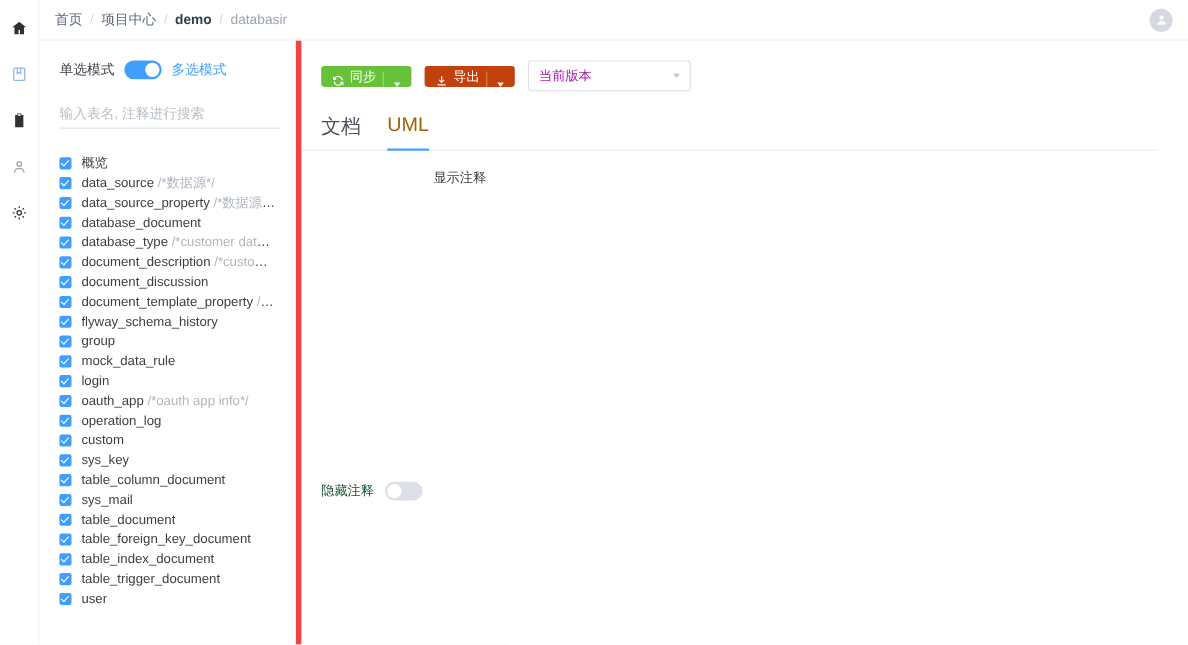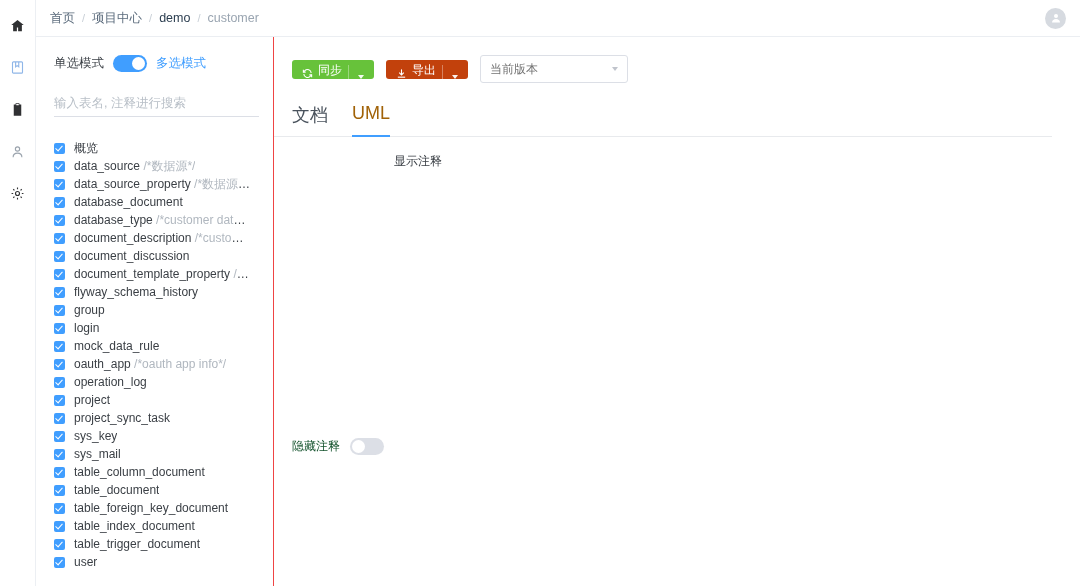--- a/index.html
+++ b/index.html
@@ -35,38 +35,38 @@
   .header {
     height:37px; min-height:37px;
     background:#ffffff;
     border-bottom:1px solid #ebeef2;
     display:flex; align-items:center;
     padding:0 14px 0 14px;
     justify-content:space-between;
   }
   .crumbs { display:flex; align-items:center; gap:7px; font-size:12.5px; }
   .crumb { color:#5b6b7c; }
-  .crumb.strong { color:#2c3e50; font-weight:normal; }
+  .crumb.strong { color:#2c3e50; font-weight:bold; }
   .crumb.last { color:#9aa5b1; }
   .crumb-sep { color:#c8cfd6; font-size:11px; }
   .avatar {
     width:21px; height:21px; border-radius:50%;
     background:#d6dae0; display:flex; align-items:center; justify-content:center;
     color:#ffffff; cursor:pointer;
   }
   .avatar svg { width:12px; height:12px; }
 
   
   .body { flex:1; display:flex; min-height:0; }
 
   
   .panel {
     width:238px; min-width:238px;
     background:#ffffff;
-    border-right:1px solid #ef4444;
+    border-right:5px solid #ef4444;
     padding:18px 14px 0 18px;
     overflow:hidden;
     position:relative;
   }
   .mode-row { display:flex; align-items:center; gap:9px; margin-bottom:20px; }
   .mode-label { font-size:12.5px; color:#3a3f45; }
   .mode-label.on { color:#409eff; }
   .switch {
     width:34px; height:17px; border-radius:9px; background:#409eff;
     position:relative; cursor:pointer; flex:0 0 auto;
@@ -119,21 +119,21 @@
   .btn svg { width:11px; height:11px; }
   .caret {
     width:0; height:0; border-left:3.5px solid transparent;
     border-right:3.5px solid transparent; border-top:4px solid rgba(255,255,255,.92);
     margin-left:3px;
   }
   .btn .divider { width:1px; height:14px; background:rgba(255,255,255,.35); margin:0 1px; }
   .select {
     width:148px; height:28px; border:1px solid #dcdfe6; border-radius:3px;
     display:flex; align-items:center; justify-content:space-between;
-    padding:0 9px; font-size:12px; color:#737373; cursor:pointer; background:#fff;
+    padding:0 9px; font-size:12px; color:#a21caf; cursor:pointer; background:#fff;
   }
   .select .caret-d {
     width:0;height:0;border-left:3.5px solid transparent;border-right:3.5px solid transparent;
     border-top:4px solid #c0c4cc;
   }
 
   .tabs { display:flex; gap:24px; padding:20px 0 0 18px; border-bottom:1px solid #e8eaed; margin-right:28px; }
   .tab {
     font-size:18px; color:#49525c; padding-bottom:8px; cursor:pointer;
     border-bottom:2px solid transparent; margin-bottom:-1px;
@@ -196,21 +196,21 @@
   <div class="right">
 
     <div class="header">
       <div class="crumbs">
         <span class="crumb">首页</span>
         <span class="crumb-sep">/</span>
         <span class="crumb">项目中心</span>
         <span class="crumb-sep">/</span>
         <span class="crumb strong">demo</span>
         <span class="crumb-sep">/</span>
-        <span class="crumb last">customer</span>
+        <span class="crumb last">databasir</span>
       </div>
       <div class="avatar">
         <svg viewBox="0 0 24 24" fill="currentColor">
           <circle cx="12" cy="8" r="4"></circle>
             <path d="M4 21c0-4.4 3.6-7 8-7s8 2.6 8 7z"></path>
         </svg>
       </div>
     </div>
 
     <div class="body">
@@ -260,53 +260,49 @@
             <div class="list-item">
               <span class="cb"></span>
               <span class="li-label">flyway_schema_history</span>
             </div>
             <div class="list-item">
               <span class="cb"></span>
               <span class="li-label">group</span>
             </div>
             <div class="list-item">
               <span class="cb"></span>
+              <span class="li-label">mock_data_rule</span>
+            </div>
+            <div class="list-item">
+              <span class="cb"></span>
               <span class="li-label">login</span>
             </div>
             <div class="list-item">
               <span class="cb"></span>
-              <span class="li-label">mock_data_rule</span>
-            </div>
-            <div class="list-item">
-              <span class="cb"></span>
               <span class="li-label">oauth_app<span class="cmt"> /*oauth app info*/</span></span>
             </div>
             <div class="list-item">
               <span class="cb"></span>
               <span class="li-label">operation_log</span>
             </div>
             <div class="list-item">
               <span class="cb"></span>
-              <span class="li-label">project</span>
-            </div>
-            <div class="list-item">
-              <span class="cb"></span>
-              <span class="li-label">project_sync_task</span>
+              <span class="li-label">custom</span>
             </div>
             <div class="list-item">
               <span class="cb"></span>
               <span class="li-label">sys_key</span>
             </div>
             <div class="list-item">
               <span class="cb"></span>
+              <span class="li-label">table_column_document</span>
+            </div>
+            <div class="list-item">
+              <span class="cb"></span>
               <span class="li-label">sys_mail</span>
-            </div>
-            <div class="list-item">
-              <span class="cb"></span>
-              <span class="li-label">table_column_document</span>
             </div>
             <div class="list-item">
               <span class="cb"></span>
               <span class="li-label">table_document</span>
             </div>
             <div class="list-item">
               <span class="cb"></span>
               <span class="li-label">table_foreign_key_document</span>
             </div>
             <div class="list-item">

